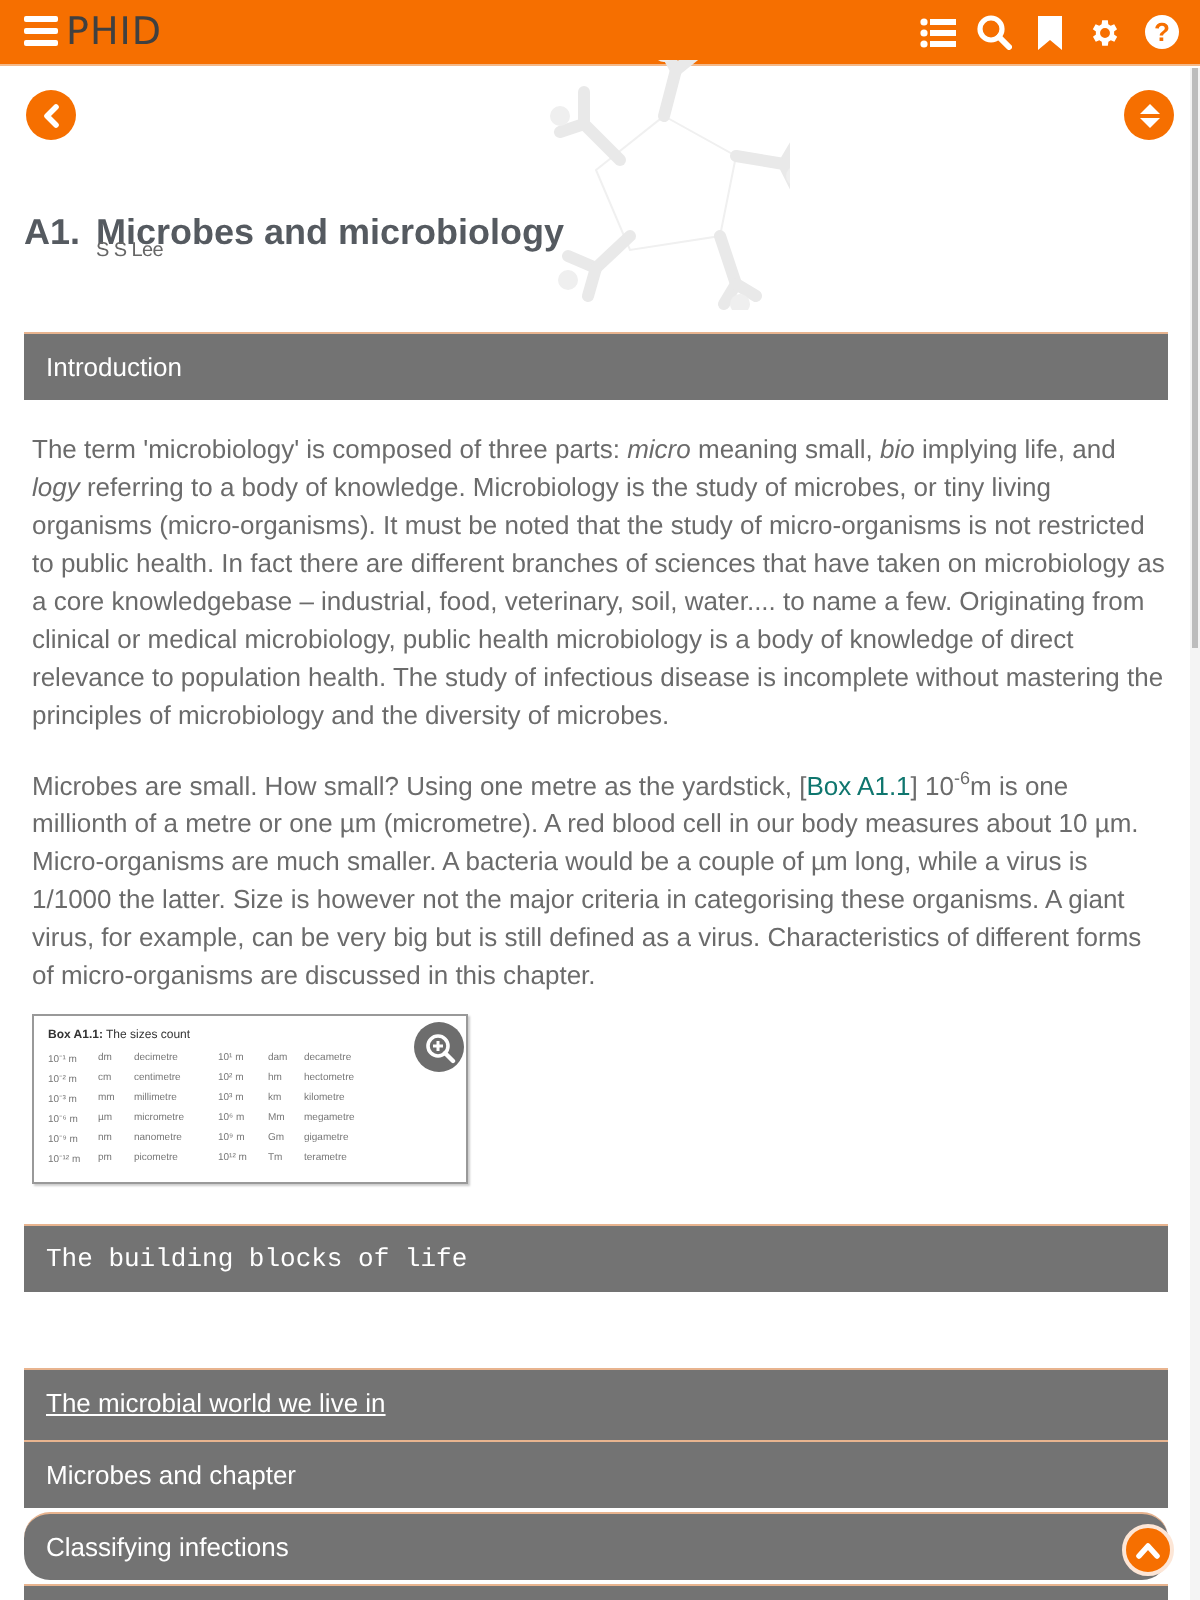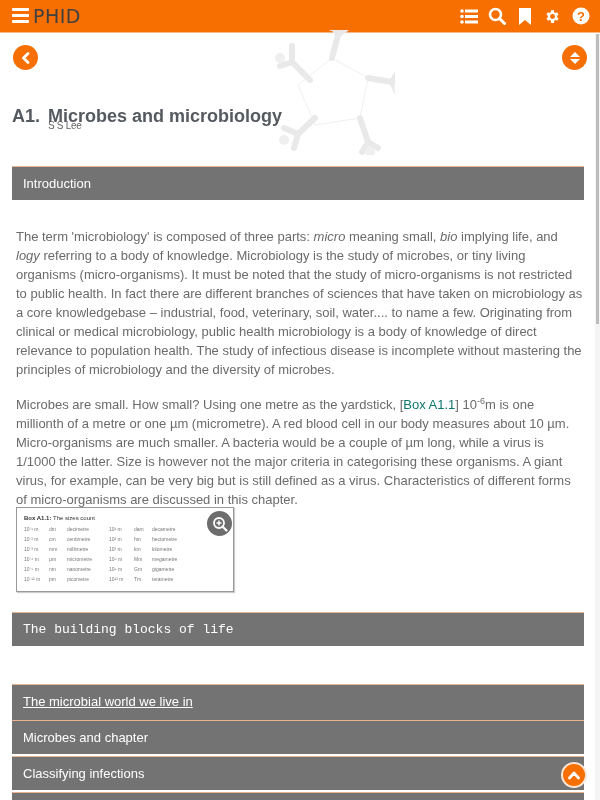--- a/index.html
+++ b/index.html
@@ -38,21 +38,21 @@
     .author { position: absolute; left: 48px; top: 120px; font-size: 10px; color: #666; letter-spacing: -0.3px; }
 
     .section-bar {
       position: absolute; left: 12px; width: 572px; height: 34px; background: #737373;
       color: #fff; font-size: 13px; padding-left: 11px; line-height: 34px; cursor: pointer;
       border-top: 1px solid #e8b48f;
     }
     .intro-bar { top: 166px; }
 
     .para {
-      position: absolute; left: 16px; width: 568px; font-size: 13px; line-height: 19px; color: #6b6b6b; margin-top: 12px;
+      position: absolute; left: 16px; width: 568px; font-size: 13px; line-height: 19px; color: #6b6b6b;
     }
     .para1 { top: 215px; }
     .para2 { top: 380px; }
     .para a { color: #0f766e; text-decoration: none; }
     .para sup { font-size: 9px; }
 
     .figure {
       position: absolute; left: 16px; top: 507px; width: 218px; height: 85px;
       border: 1px solid #999; background: #fff; cursor: pointer;
       box-shadow: 1px 1px 1px #ccc;
@@ -242,21 +242,21 @@
         <line x1="7" y1="4.5" x2="7" y2="9.5" stroke="#fff" stroke-width="1.5"></line>
       </svg>
   </div>
 </div>
 
 <div id="acc-wrap">
     <div class="section-bar" style="top: 612px; font-family: Liberation Mono, monospace;">The building blocks of life</div>
     <div class="section-bar" style="top: 648px; margin-top: 43px;">Naming micro-organism</div>
     <div class="section-bar" style="top: 684px; text-decoration: underline;">The microbial world we live in</div>
     <div class="section-bar" style="top: 720px;">Microbes and chapter</div>
-    <div class="section-bar" style="top: 756px;">Classifying infections</div>
+    <div class="section-bar" style="top: 756px; border-radius: 13px;">Classifying infections</div>
     <div class="section-bar" style="top: 792px;"></div>
   </div>
 
 <div class="scroll-top-btn">
   <svg width="12" height="10" viewBox="0 0 12 10">
       <polyline points="1.5,8 6,3 10.5,8" fill="none" stroke="#fff" stroke-width="2.8" stroke-linecap="round" stroke-linejoin="round"></polyline>
     </svg>
 </div>
 
 </body></html>

